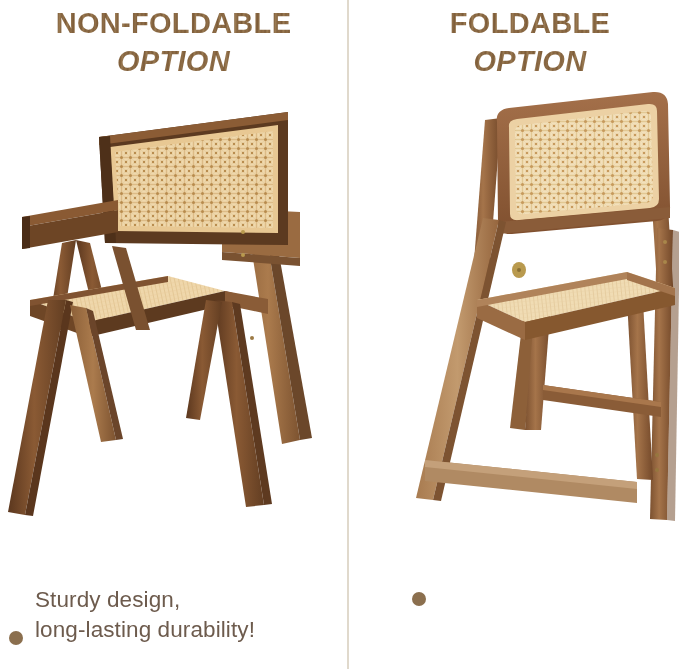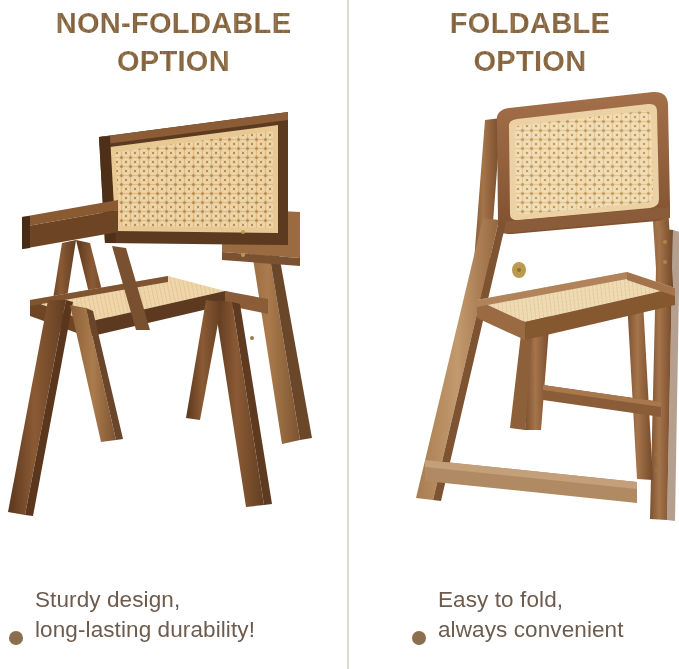--- a/index.html
+++ b/index.html
@@ -23,21 +23,21 @@
   .heading{
     position:absolute;top:4px;width:100%;
     text-align:center;font-weight:bold;font-size:29px;line-height:38px;
     letter-spacing:.3px;color:#8b6a46;
     background-image:repeating-linear-gradient(92deg,
         #8f6e48 0px,#7d5c39 2px,#9a7a52 4px,#84633f 6px,#8f6e48 8px);
     -webkit-background-clip:text;background-clip:text;
     -webkit-text-fill-color:transparent;
     text-shadow:none;
   }
-  .heading .l2{display:block;}
+  .heading .l2{display:block;font-style:italic;}
 
   
   .bullet-row{position:absolute;left:0;top:585px;display:flex;
               align-items:flex-end;width:100%;}
   .panel-left  .bullet-row{padding-left:9px;}
   .panel-right .bullet-row{padding-left:47px;}
   .bullet-dot{flex:0 0 auto;width:14px;height:14px;border-radius:50%;
               background:#8b6f4e;margin-top:7px;margin-right:12px;}
   .bullet-text{font-size:22.5px;line-height:30px;color:#6d5b4d;
                letter-spacing:.1px;white-space:pre-line;}
@@ -238,18 +238,16 @@
         <circle cx="154" cy="270" r="2" fill="#8a6f33"></circle>
         <circle cx="300" cy="242" r="2" fill="#a8864a"></circle>
         <circle cx="300" cy="262" r="2" fill="#a8864a"></circle>
         <circle cx="292" cy="455" r="2" fill="#96763f"></circle>
         <circle cx="292" cy="470" r="2" fill="#96763f"></circle>
       </svg>
     </div>
 
     <div class="bullet-row">
       <span class="bullet-dot"></span>
-      <span class="bullet-text">Easy to fold,
-always convenient</span>
     </div>
   </div>
 
 </div>
 
 </body></html>

